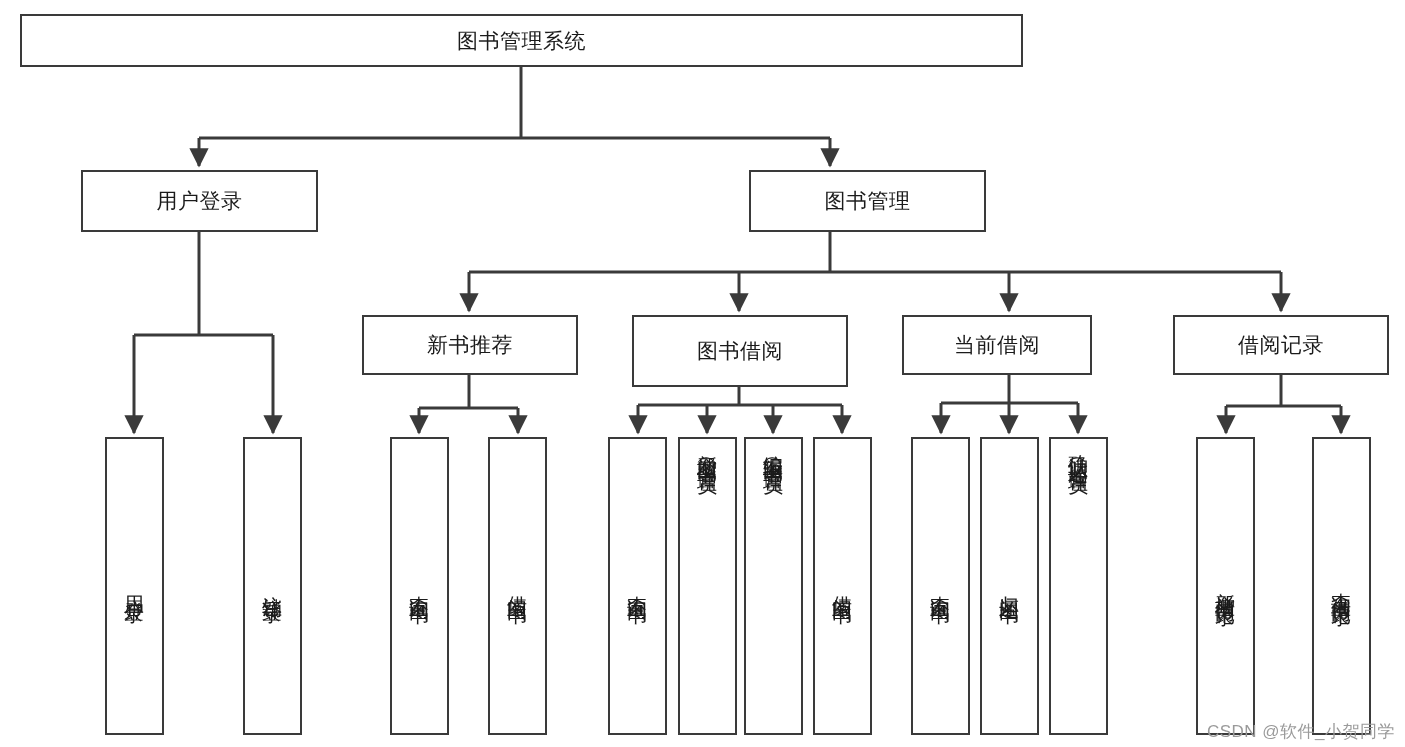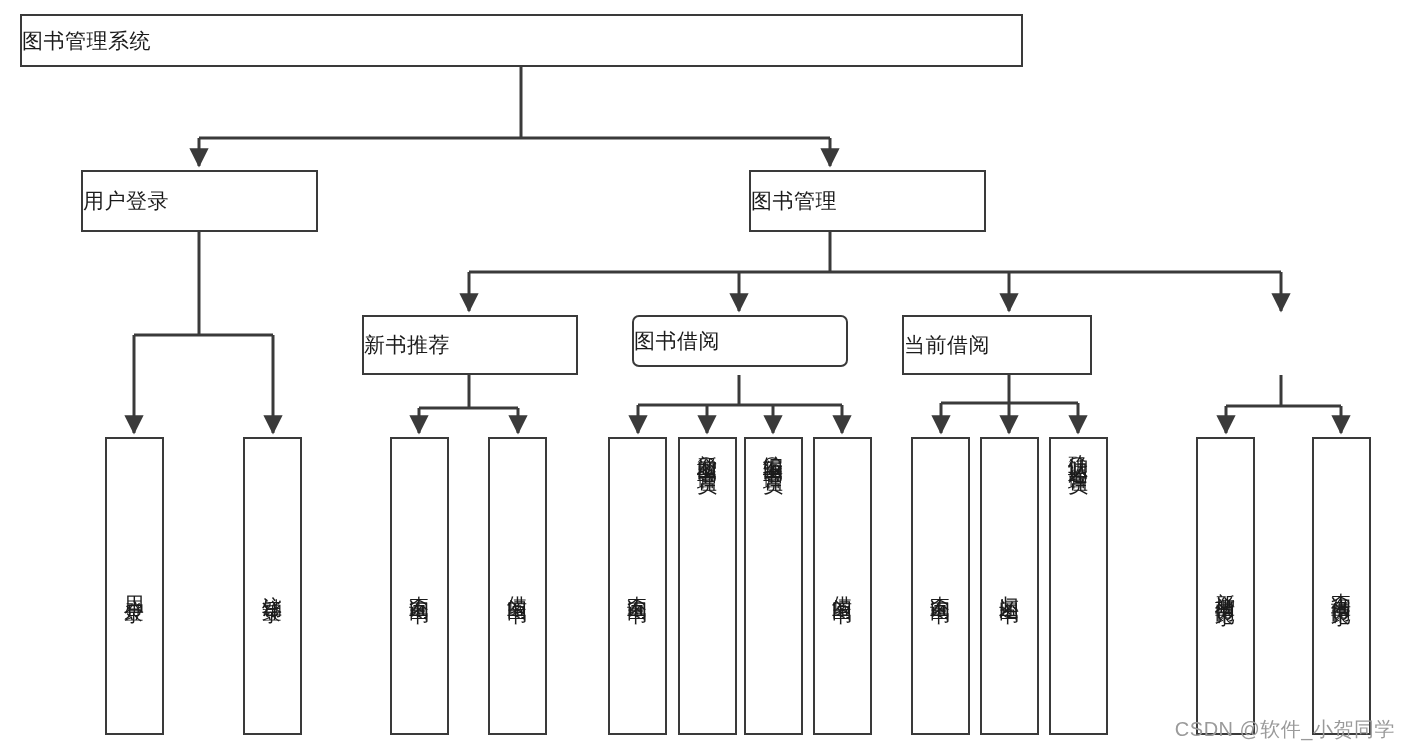--- a/index.html
+++ b/index.html
@@ -24,20 +24,21 @@
     height: 747px;
     pointer-events: none;
   }
   .node {
     position: absolute;
     box-sizing: border-box;
     border: 2px solid #3a3a3a;
     background: #ffffff;
     display: flex;
     align-items: center;
+    justify-content: center;
     color: #1b1b1b;
     overflow: hidden;
   }
   .node .lbl {
     display: block;
     text-align: center;
     line-height: 1.12;
     white-space: nowrap;
   }
   .node.h .lbl {
@@ -56,21 +57,21 @@
     letter-spacing: 3px;
     line-height: 1;
   }
   .node.v.center {
     align-items: center;
   }
   #watermark {
     position: absolute;
     right: 10px;
     bottom: 4px;
-    font-size: 20px;
+    font-size: 17px;
     color: #9a9a9a;
     white-space: nowrap;
     letter-spacing: 0.5px;
   }
 </style>
 </head>
 <body>
 
 <div id="canvas">
 
@@ -132,26 +133,29 @@
   <div class="node h" style="left:81px; top:170px; width:237px; height:62px;">
     <span class="lbl">用户登录</span>
   </div>
   <div class="node h" style="left:711px; top:170px; width:237px; height:62px;margin-left:38px;">
     <span class="lbl">图书管理</span>
   </div>
 
   <div class="node h" style="left:362px; top:315px; width:216px; height:60px;">
     <span class="lbl">新书推荐</span>
   </div>
-  <div class="node h" style="left:632px; top:315px; width:216px; height:52px;border-radius:7px;">
+  <div class="node h" style="left:632px; top:315px; width:216px; height:72px;">
     <span class="lbl">图书借阅</span>
   </div>
   <div class="node h" style="left:902px; top:315px; width:190px; height:60px;">
     <span class="lbl">当前借阅</span>
   </div>
+  <div class="node h" style="left:1173px; top:315px; width:216px; height:60px;">
+    <span class="lbl">借阅记录</span>
+  </div>
 
   <div class="node v center" style="left:105px; top:437px; width:59px; height:298px;">
     <span class="lbl">用户登录</span>
   </div>
   <div class="node v center" style="left:243px; top:437px; width:59px; height:298px;">
     <span class="lbl">注销登录</span>
   </div>
 
   <div class="node v center" style="left:390px; top:437px; width:59px; height:298px;">
     <span class="lbl">查询图书</span>

